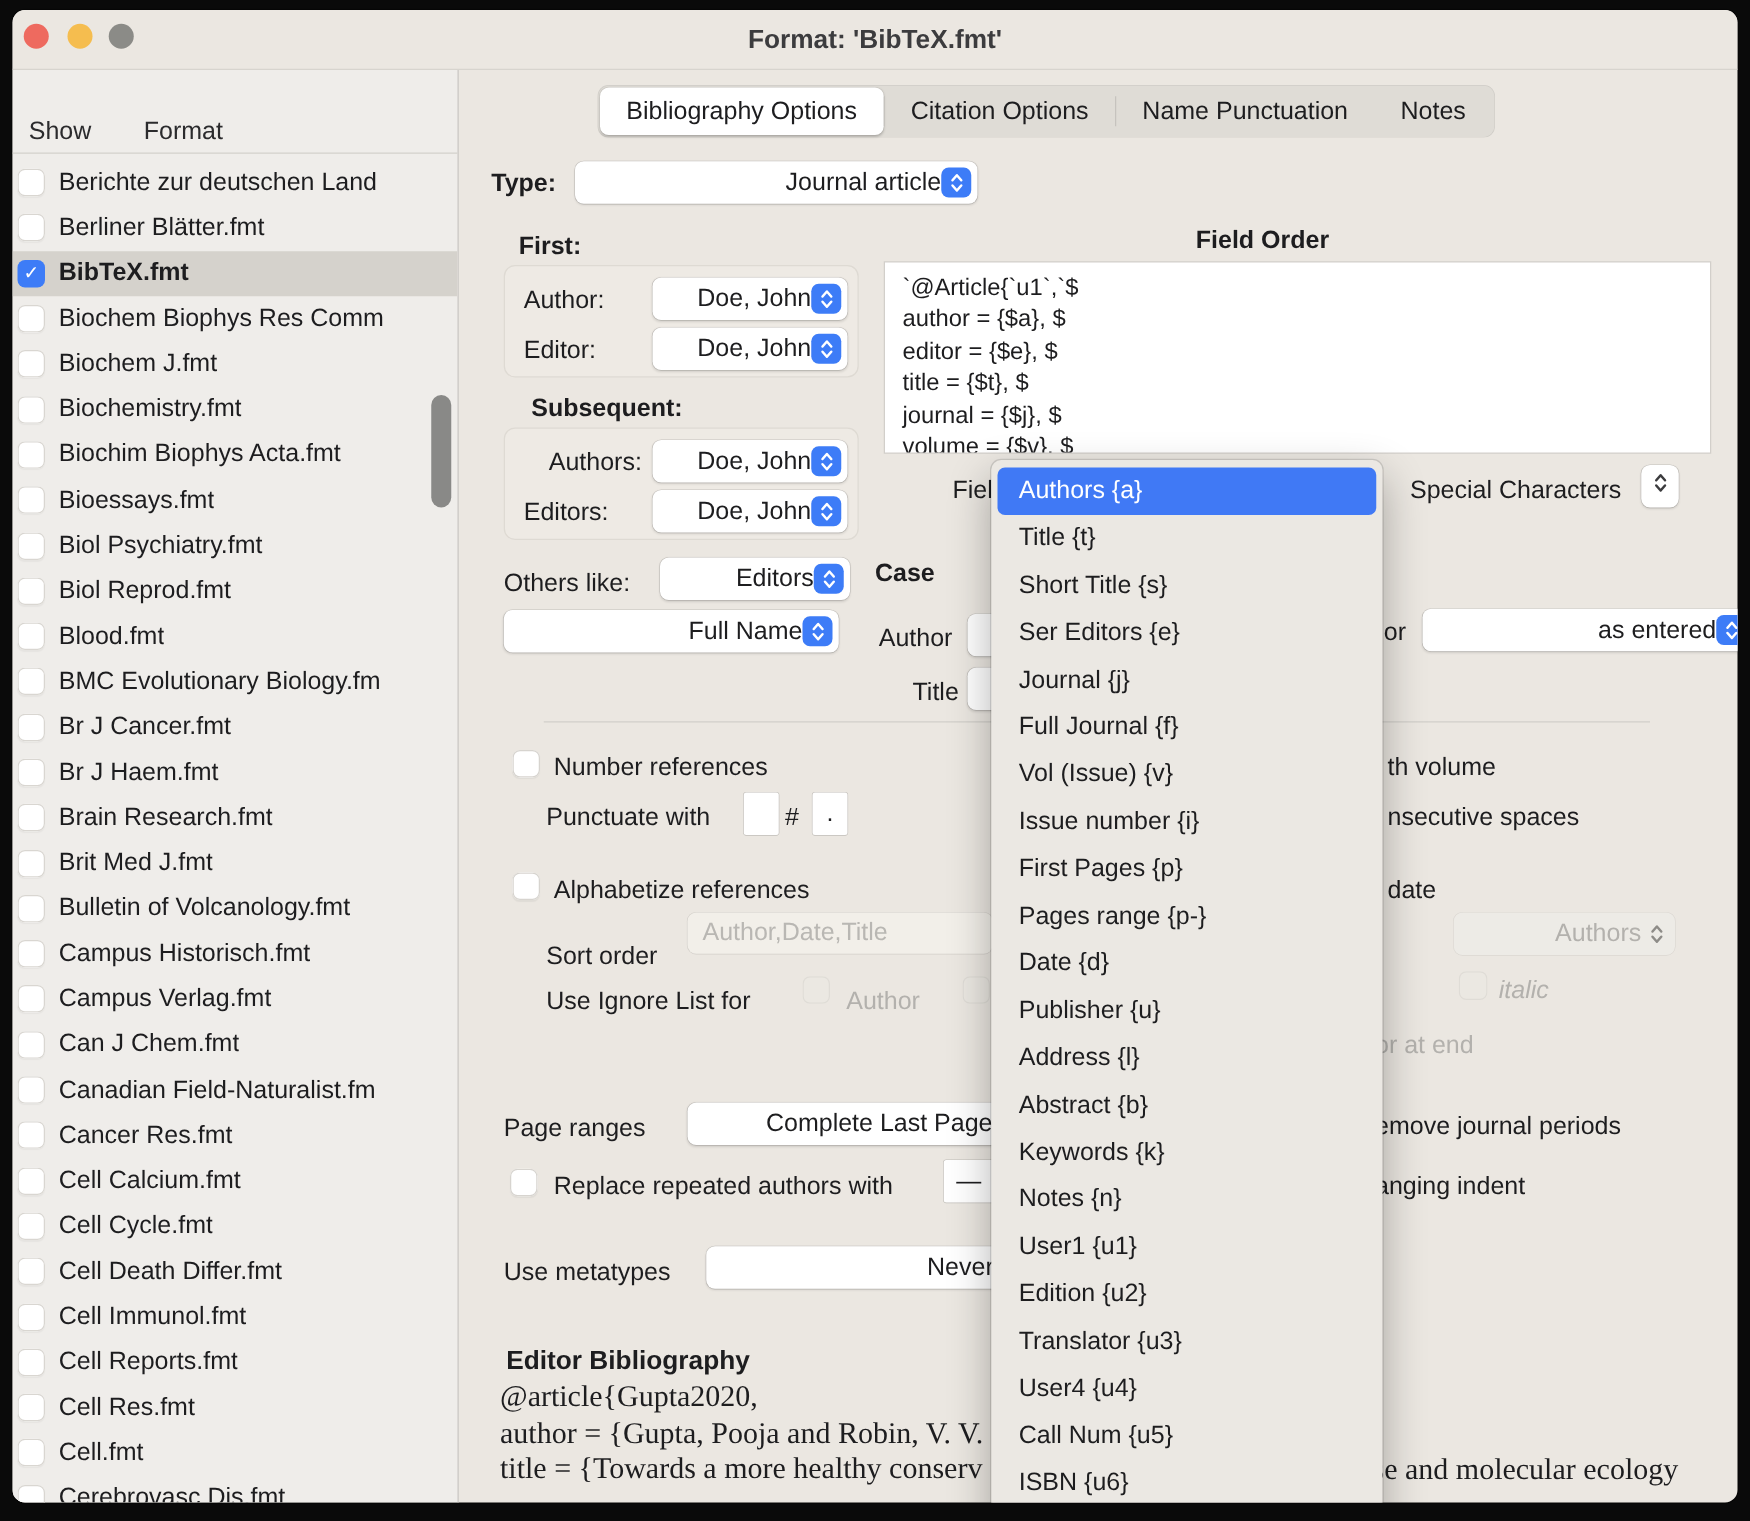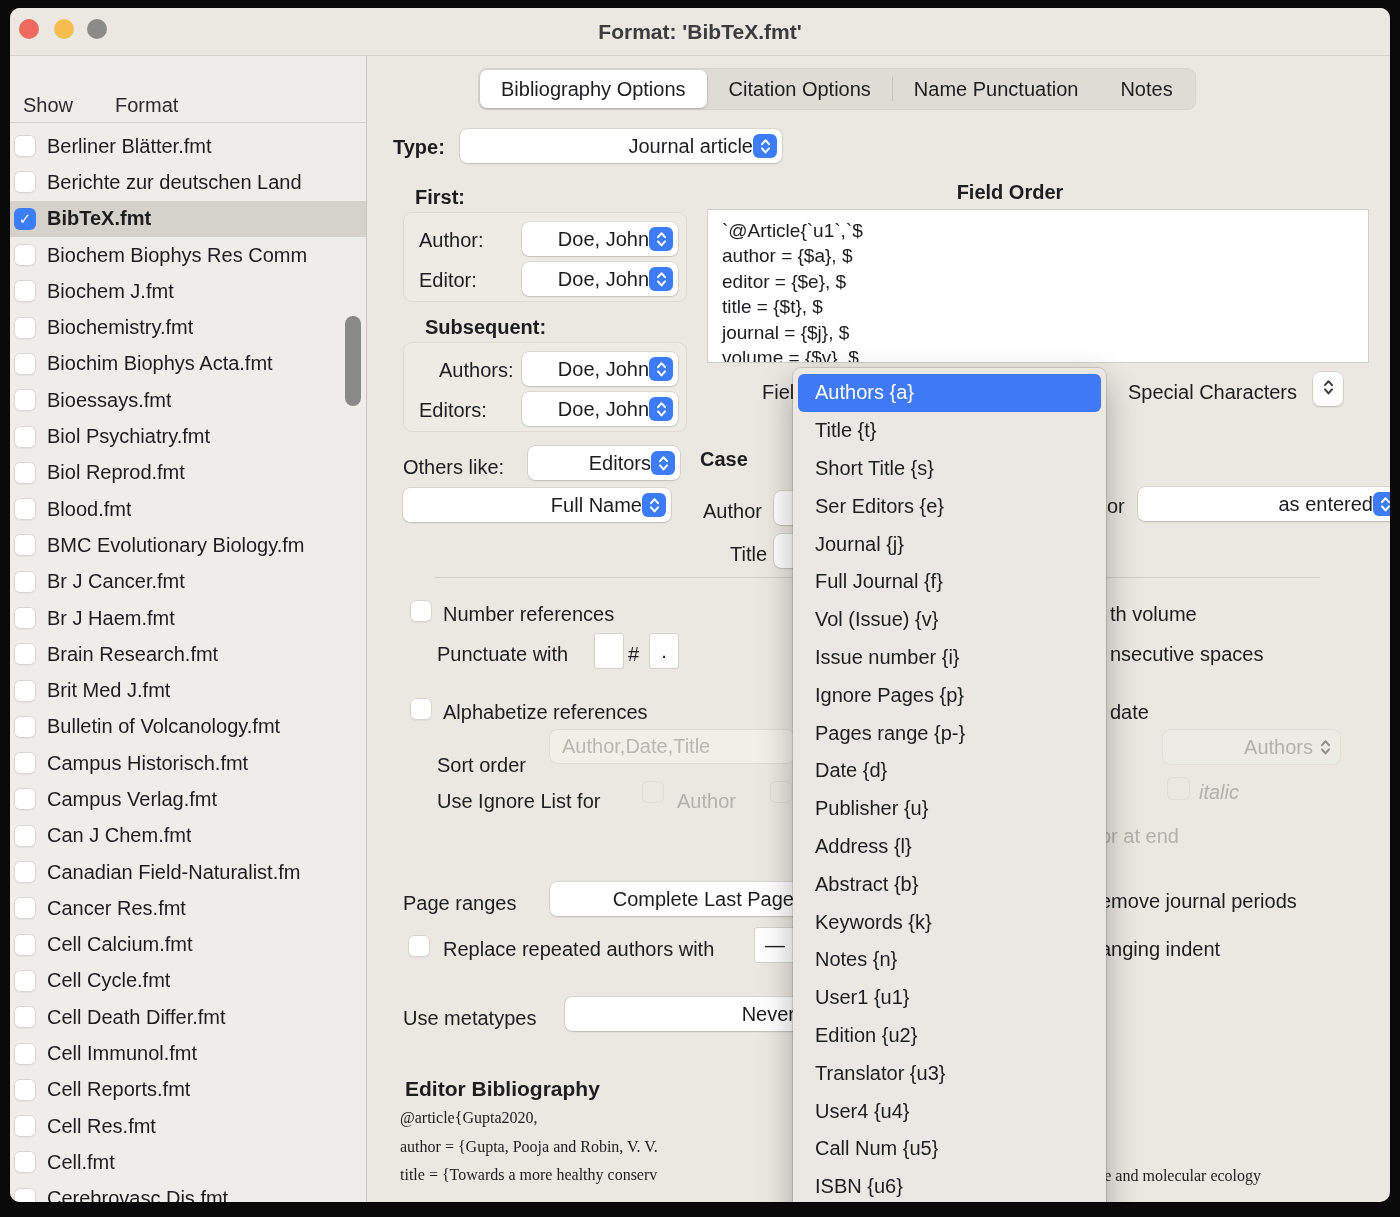--- a/index.html
+++ b/index.html
@@ -69,21 +69,21 @@
   .cb.disabled{background:#ebe8e2;box-shadow:inset 0 0 0 1px #dfdcd6;}
   .minifield{position:absolute;width:28px;height:34px;background:#fff;border-radius:2px;
              box-shadow:0 0 0 .5px rgba(0,0,0,.18);display:flex;align-items:center;justify-content:center;
              font-size:20px;}
   .txtfield{position:absolute;height:33px;background:#f2efe9;border-radius:7px;
             box-shadow:0 0 0 .5px rgba(0,0,0,.1);display:flex;align-items:center;}
   .txtfield span{padding-left:12px;font-size:20px;color:#b9b7b3;white-space:nowrap;overflow:hidden;}
   .codebox{position:absolute;left:698px;top:202px;width:660px;height:152px;background:#fff;
            box-shadow:0 0 0 1px #d2cfca;overflow:hidden;}
   .codebox .code{padding:8px 0 0 14px;font-size:19px;line-height:25.4px;white-space:pre;}
-  .serif{font-family:"Liberation Serif","DejaVu Serif",serif;font-size:16px;line-height:28.5px;}
+  .serif{font-family:"Liberation Serif","DejaVu Serif",serif;font-size:24px;line-height:28.5px;}
   .divider{position:absolute;left:425px;top:569px;width:885px;height:1px;background:#d2cfca;}
   
   .menu{position:absolute;left:783px;top:360px;width:313px;height:850px;background:#ebe8e3;
         border-radius:8px 8px 0 0;box-shadow:0 0 0 1px rgba(0,0,0,.12),0 14px 34px rgba(0,0,0,.3);
         padding-top:6px;z-index:50;}
   .mitem{height:37.8px;margin:0 5px;border-radius:6px;display:flex;align-items:center;
          padding-left:17px;font-size:20px;white-space:nowrap;}
   .mitem.selected{background:#4079f5;color:#fff;}
 </style>
 </head>
@@ -99,26 +99,26 @@
   </div>
 
   <div class="sidebar">
     <div class="sideheader">
       <span class="sh-show">Show</span>
       <span class="sh-format">Format</span>
     </div>
     <div class="sidelist">
   <div class="srow">
     <span class="scb"></span>
+    <span class="slabel">Berichte zur deutschen Land</span>
+  </div>
+
+  <div class="srow">
+    <span class="scb"></span>
     <span class="slabel">Berliner Blätter.fmt</span>
-  </div>
-
-  <div class="srow">
-    <span class="scb"></span>
-    <span class="slabel">Berichte zur deutschen Land</span>
   </div>
 
   <div class="srow checked selected">
     <span class="scb">
             <span class="tick">✓</span>
           </span>
     <span class="slabel">BibTeX.fmt</span>
   </div>
 
   <div class="srow">
@@ -469,21 +469,21 @@
 
   <div class="mitem">
         <span>Vol (Issue) {v}</span>
       </div>
 
   <div class="mitem">
         <span>Issue number {i}</span>
       </div>
 
   <div class="mitem">
-        <span>Ignore Pages {p}</span>
+        <span>First Pages {p}</span>
       </div>
 
   <div class="mitem">
         <span>Pages range {p-}</span>
       </div>
 
   <div class="mitem">
         <span>Date {d}</span>
       </div>
 

